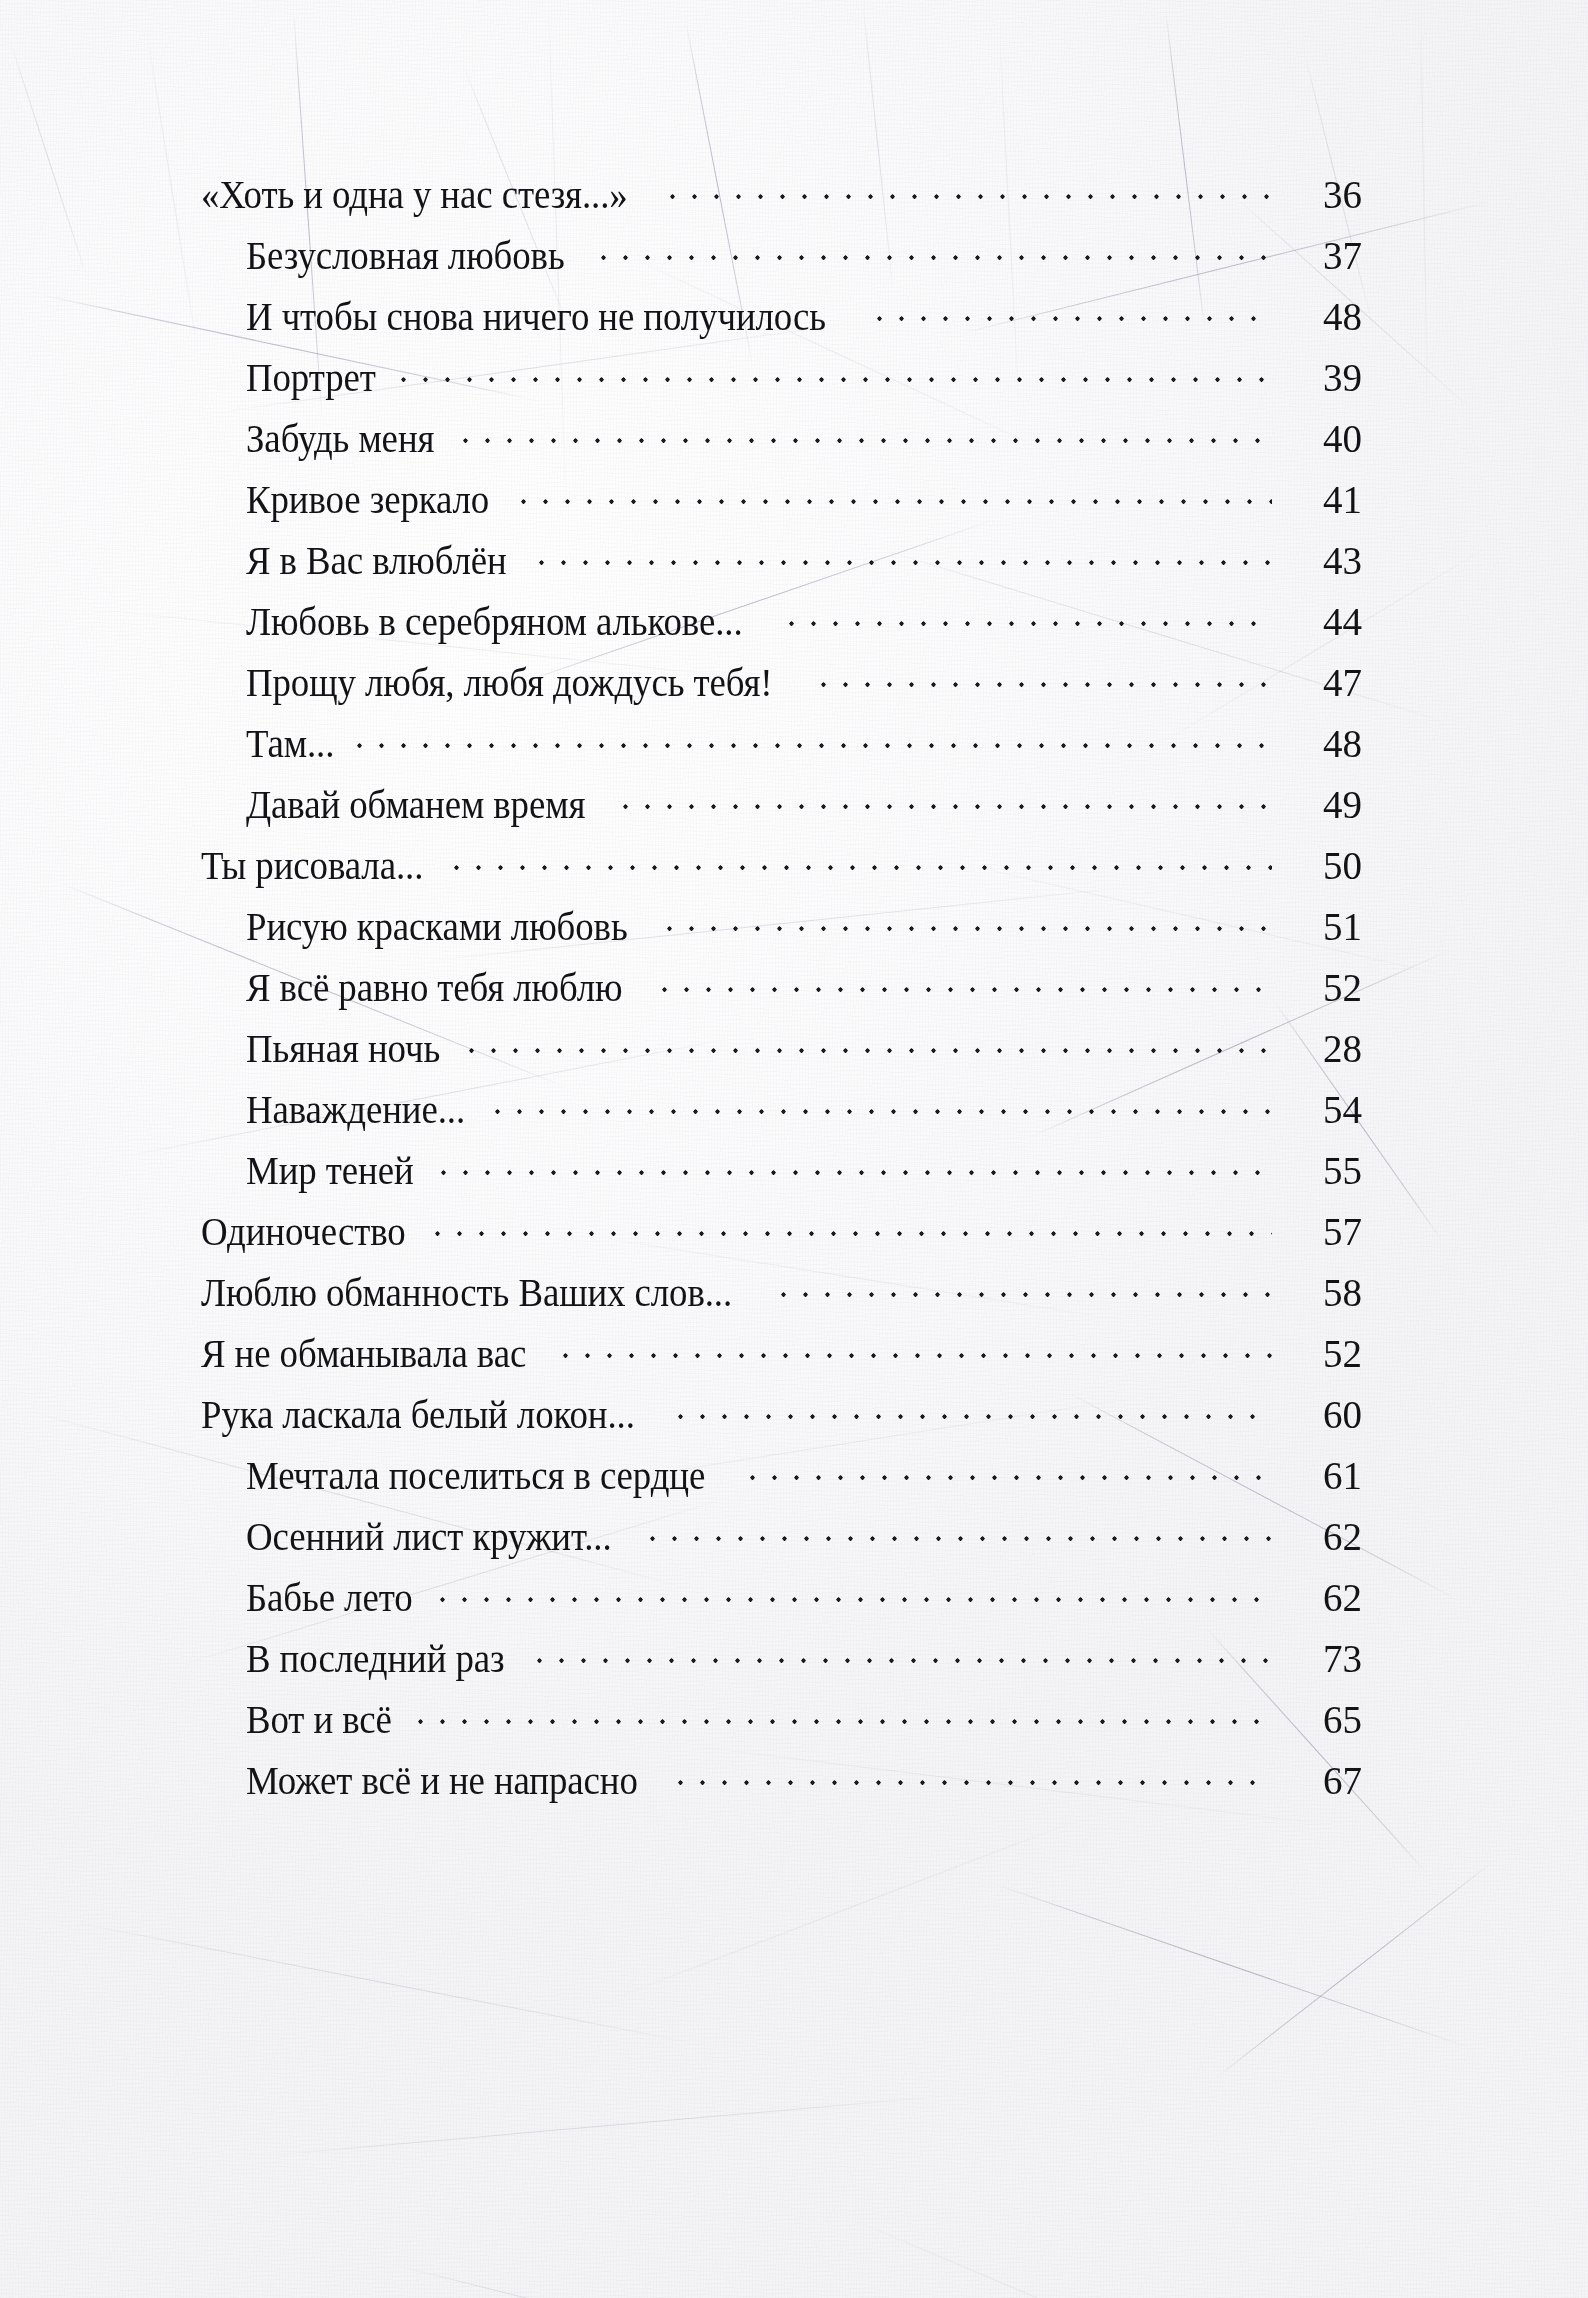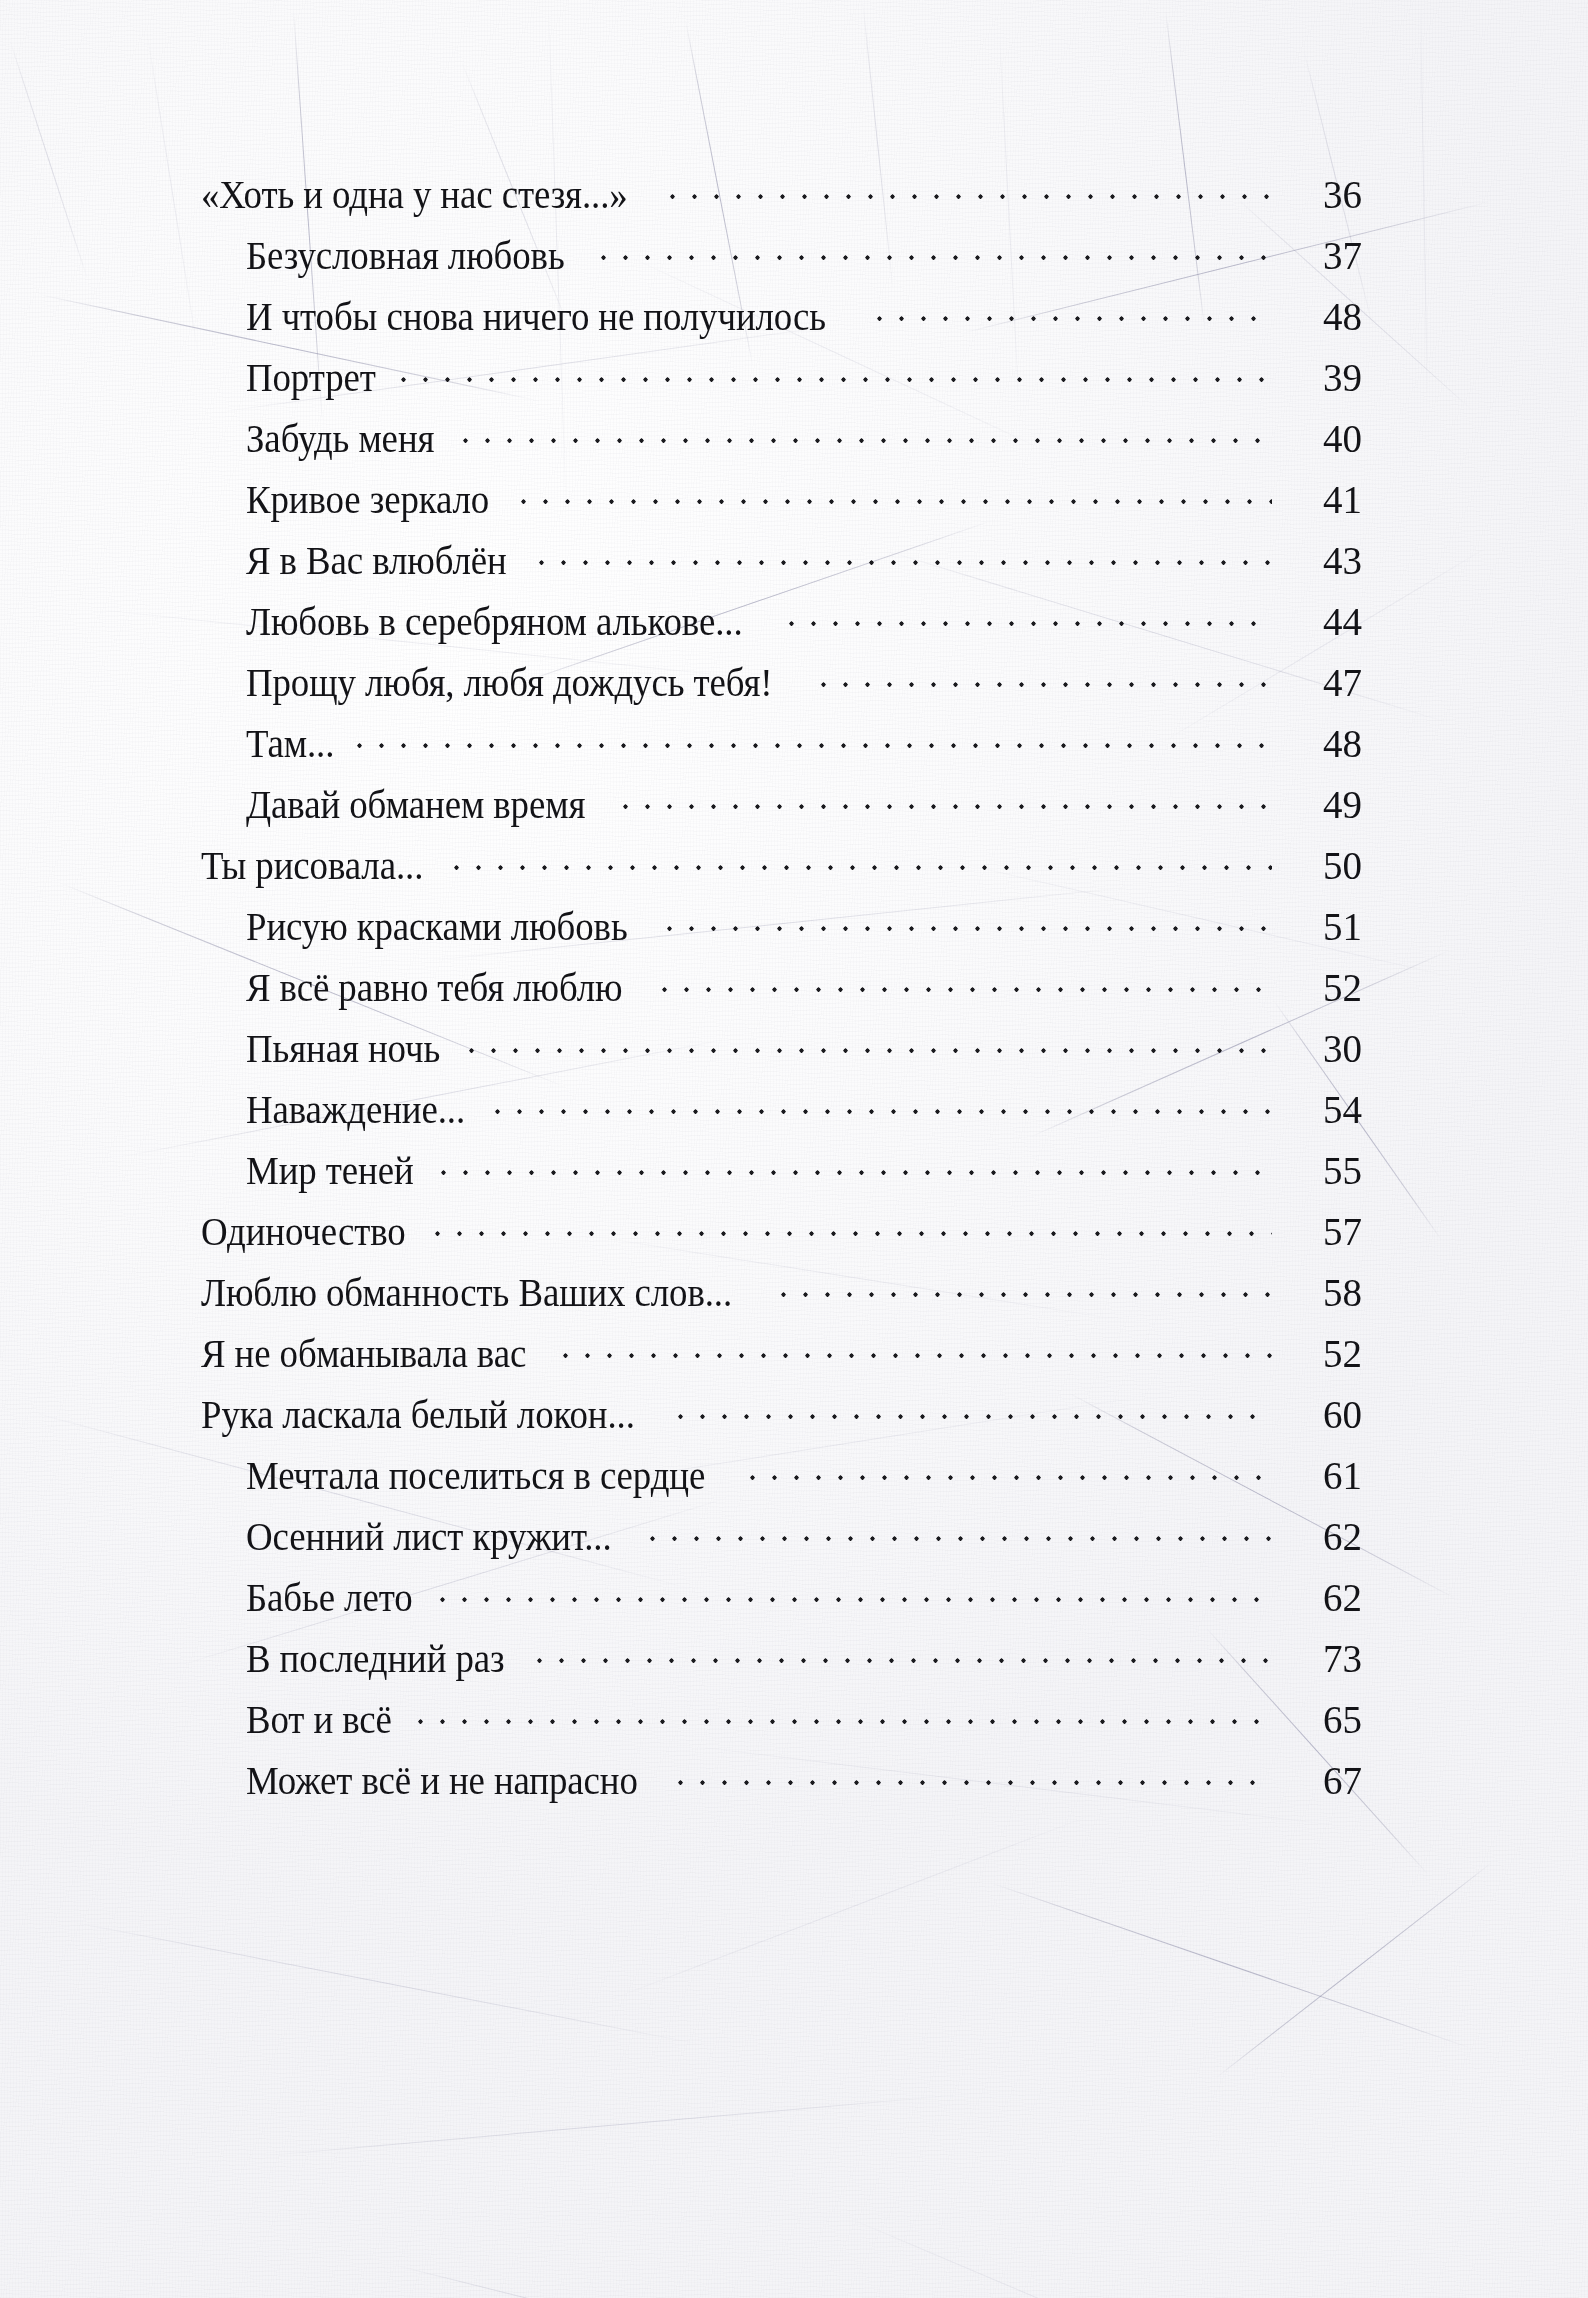--- a/index.html
+++ b/index.html
@@ -236,21 +236,21 @@
         <span class="pageno">51</span>
       </div>
       <div class="toc-row level-2">
         <span class="title">Я всё равно тебя люблю</span>
         <span class="leader"></span>
         <span class="pageno">52</span>
       </div>
       <div class="toc-row level-2">
         <span class="title">Пьяная ночь</span>
         <span class="leader"></span>
-        <span class="pageno">30</span>
+        <span class="pageno">28</span>
       </div>
       <div class="toc-row level-2">
         <span class="title">Наваждение...</span>
         <span class="leader"></span>
         <span class="pageno">54</span>
       </div>
       <div class="toc-row level-2">
         <span class="title">Мир теней</span>
         <span class="leader"></span>
         <span class="pageno">55</span>

